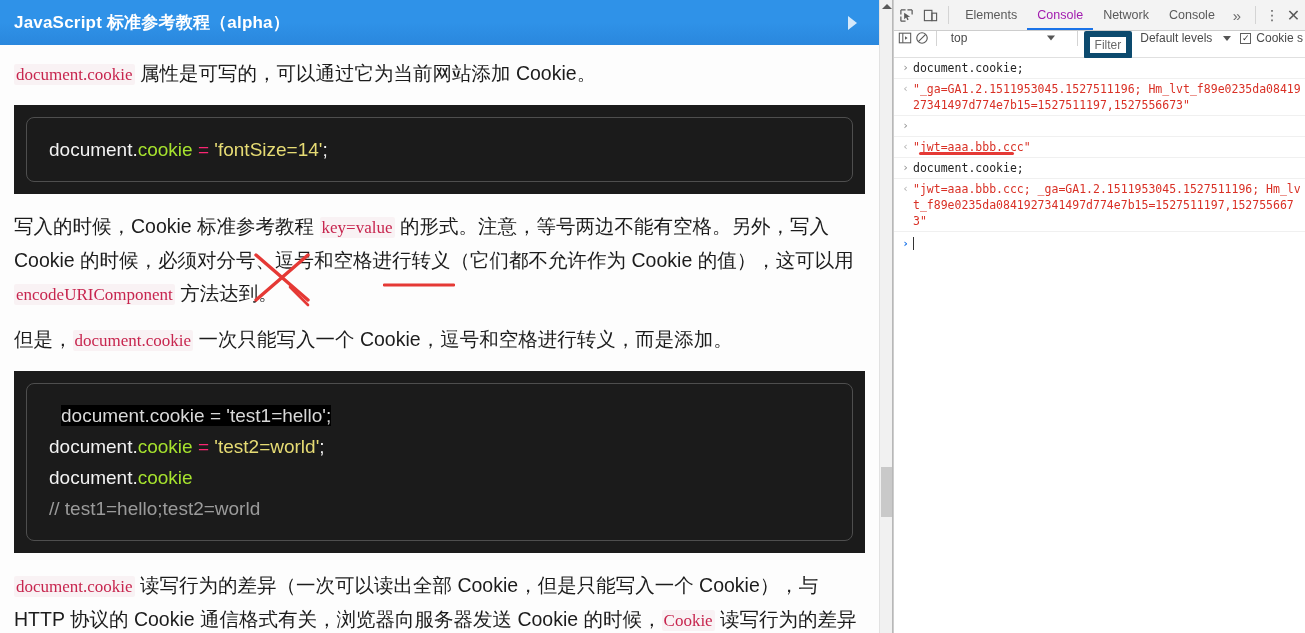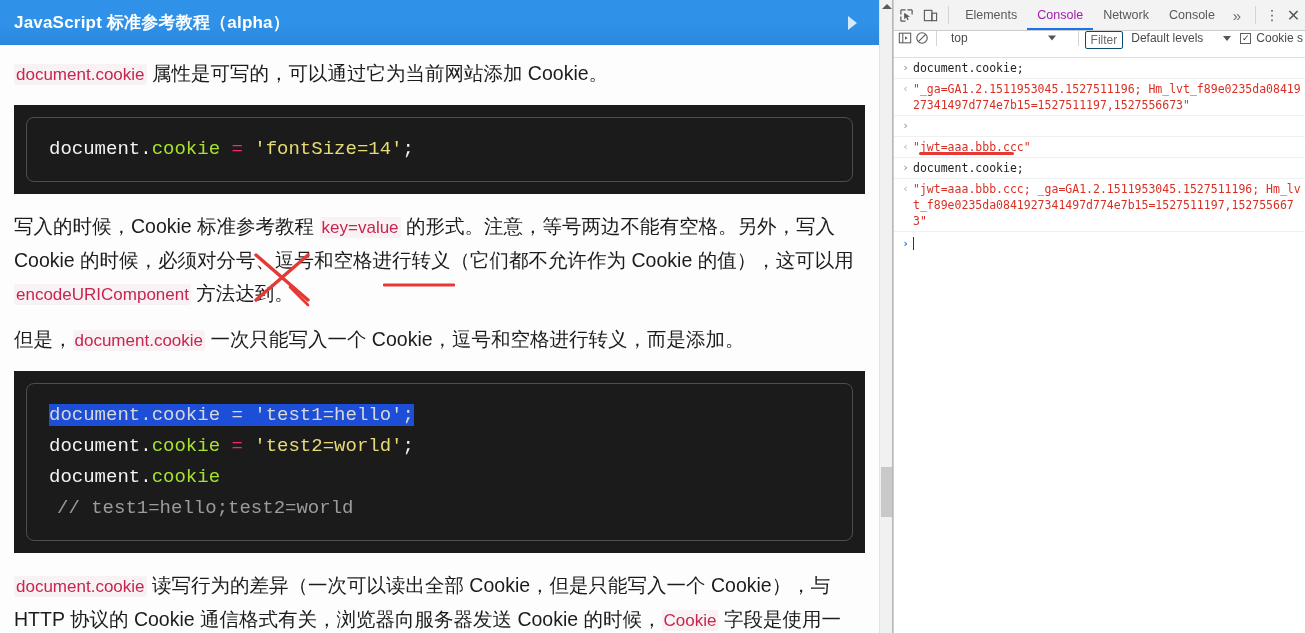--- a/index.html
+++ b/index.html
@@ -52,21 +52,21 @@
   .content { padding: 0 14px; }
 
   p.para {
     font-size: 19.5px;
     line-height: 33px;
     color: #1c1c1c;
     margin: 12px 0 10px 0;
     font-family: "Liberation Sans", sans-serif;
   }
   code.inline {
-    font-family: Liberation Sans, sans-serif;
+    font-family: Liberation Serif, serif;
     font-size: 17px;
     color: #c7254e;
     background: #f9f2f4;
     padding: 1px 2px;
     border-radius: 2px;
     white-space: pre;
   }
 
   
   .codewrap {
@@ -74,32 +74,32 @@
     padding: 12px;
     margin: 14px 0 16px 0;
   }
   .codebox {
     border: 1px solid #4e4e4e;
     border-radius: 8px;
     padding: 16px 22px;
   }
   .codebox pre {
     margin: 0;
-    font-family: Liberation Mono, monospace;
+    font-family: Liberation Sans, sans-serif;
     font-size: 19px;
     line-height: 31px;
     color: #f2f2f2;
     white-space: pre;
   }
   .tok-prop  { color: #a6e22e; }
   .tok-op    { color: #f92672; }
   .tok-str   { color: #e6db74; }
-  .tok-com   { color: #9b9b9b; margin-left: 8px; }
+  .tok-com   { color: #9b9b9b; }
   .tok-plain { color: #f2f2f2; }
-  .sel       { background: #1d4ed8; color: #d8d8d8; }
+  .sel       { background: #000000; color: #d8d8d8; margin-left: 12px; }
   .sel .tok-prop, .sel .tok-op, .sel .tok-str, .sel .tok-plain { color: #d8d8d8; }
 
   
   .ink { position: absolute; pointer-events: none; }
   #ink-x     { left: 252px; top: 252px; width: 62px; height: 52px; }
   #ink-uline { left: 383px; top: 282px; width: 72px;  height: 6px; }
   #ink-tail  { left: 288px; top: 285px; width: 26px;  height: 22px; }
 
   
   .pscroll {
@@ -176,28 +176,28 @@
     display: flex; align-items: center;
     width: 192px; padding-left: 8px;
     position: relative;
   }
   .ctx-select .caret {
     position:absolute; right: 16px; top: 50%; transform: translateY(-50%);
     width:0;height:0;border-left:4px solid transparent;border-right:4px solid transparent;border-top:5px solid #555;
   }
   .fb-sep { width: 1px; height: 15px; background: #d4d4d4; margin: 0 6px; }
   .filter-box {
-    border: 1px solid #0c4a6e;
+    border: 6px solid #0c4a6e;
     border-radius: 2px;
     padding: 1px 5px;
     color: #6a6a6a;
     font-size: 12px;
     background: #fff;
   }
-  .levels { display:flex; align-items:center; gap:20px; margin-left: 8px; white-space: nowrap;}
+  .levels { display:flex; align-items:center; gap:11px; margin-left: 8px; white-space: nowrap;}
   .levels .caret { width:0;height:0;border-left:4px solid transparent;border-right:4px solid transparent;border-top:5px solid #555;}
   .groupsim { display:flex; align-items:center; gap:5px; margin-left: 9px; white-space: nowrap;}
   .chk {
     width: 11px; height: 11px; border: 1px solid #5f5f5f;
     display:flex;align-items:center;justify-content:center;
     font-size: 9px; color:#333; line-height:1;
   }
 
   
   .console {
@@ -268,21 +268,21 @@
 
         <div class="codewrap">
           <div class="codebox">
             <pre id="cb2"><span class="sel"><span class="tok-plain">document.</span><span class="tok-prop">cookie</span><span class="tok-op"> = </span><span class="tok-str">'test1=hello'</span><span class="tok-plain">;</span></span>
 <span><span class="tok-plain">document.</span><span class="tok-prop">cookie</span><span class="tok-op"> = </span><span class="tok-str">'test2=world'</span><span class="tok-plain">;</span></span>
 <span><span class="tok-plain">document.</span><span class="tok-prop">cookie</span></span>
 <span><span class="tok-com">// test1=hello;test2=world</span></span></pre>
           </div>
         </div>
 
-        <p class="para"><code class="inline">document.cookie</code><span> 读写行为的差异（一次可以读出全部 Cookie，但是只能写入一个 Cookie），与 HTTP 协议的 Cookie 通信格式有关，浏览器向服务器发送 Cookie 的时候，</span><code class="inline">Cookie</code><span> 字段是使用一</span></p>
+        <p class="para"><code class="inline">document.cookie</code><span> 读写行为的差异（一次可以读出全部 Cookie，但是只能写入一个 Cookie），与 HTTP 协议的 Cookie 通信格式有关，浏览器向服务器发送 Cookie 的时候，</span><code class="inline">Cookie</code><span> 读写行为的差异</span></p>
 
       </div>
     </div>
 
     <svg class="ink" id="ink-x" viewBox="0 0 62 52">
       <line x1="4" y1="3" x2="56" y2="48" stroke="#e53935" stroke-width="3.4" stroke-linecap="round"></line>
       <line x1="56" y1="3" x2="4" y2="48" stroke="#e53935" stroke-width="3.4" stroke-linecap="round"></line>
     </svg>
     <svg class="ink" id="ink-uline" viewBox="0 0 72 6">
       <line x1="1" y1="3" x2="71" y2="3" stroke="#e53935" stroke-width="2.8" stroke-linecap="round"></line>

